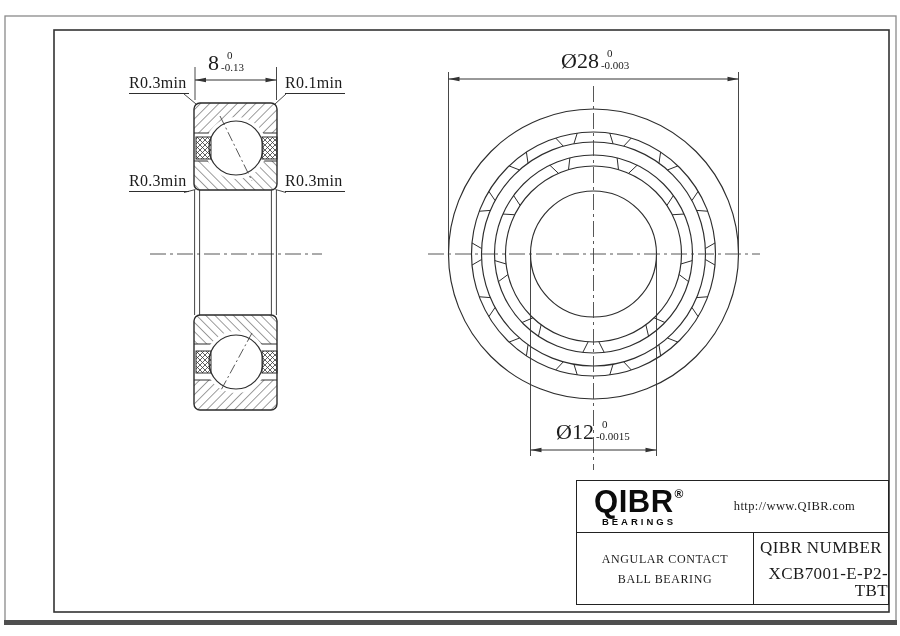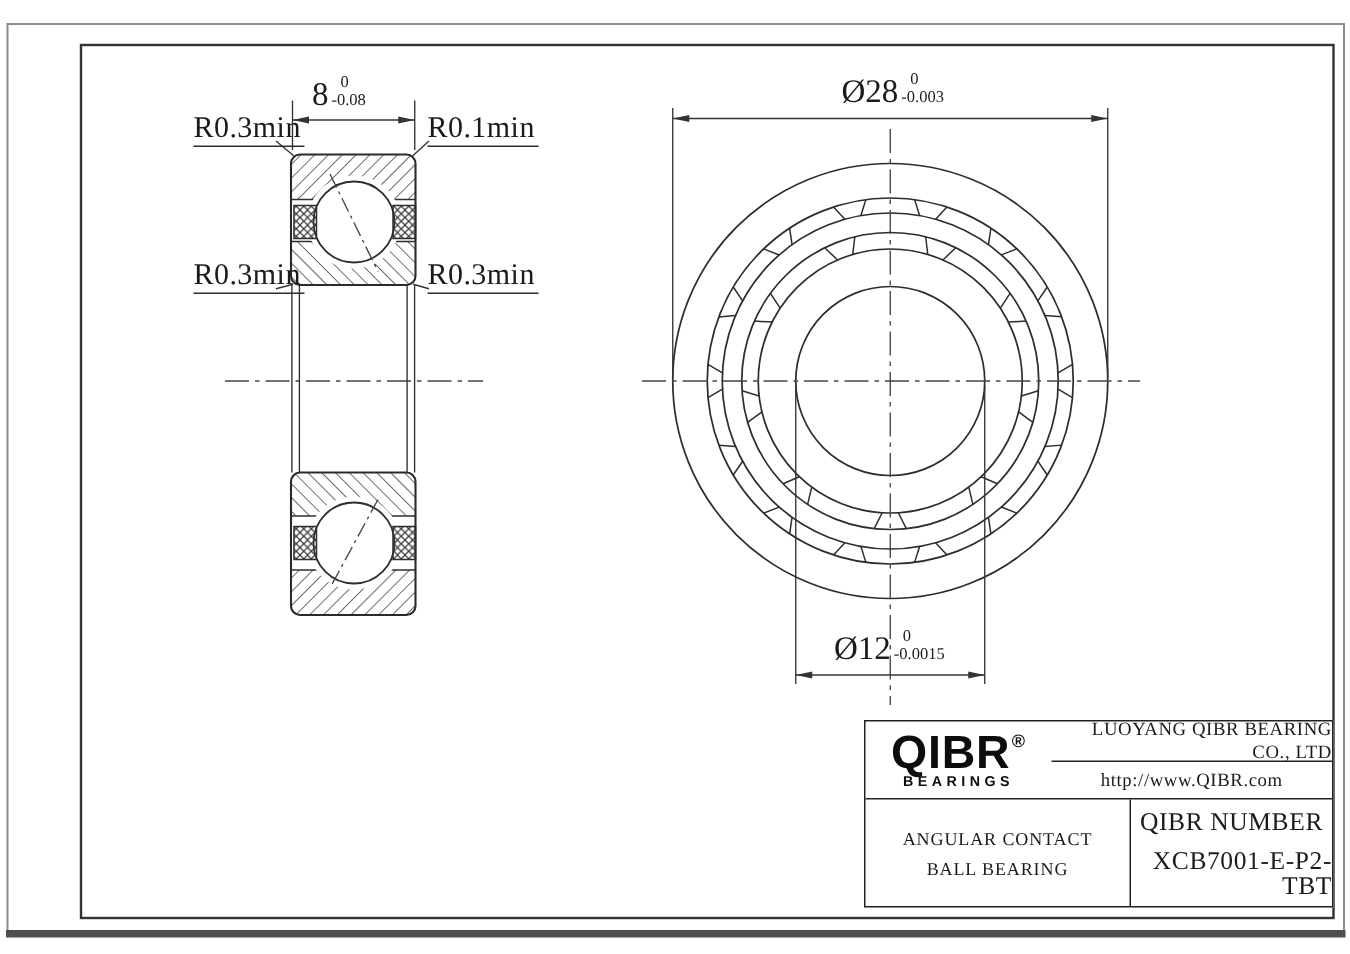--- a/index.html
+++ b/index.html
@@ -3,21 +3,21 @@
 <meta charset="utf-8">
 <style>
   html,body{margin:0;padding:0;background:#fff;}
   body{width:900px;height:636px;position:relative;overflow:hidden;
        font-family:"Liberation Serif",serif;color:#1b1b1b;}
   svg{position:absolute;left:0;top:0;}
   .dim{position:absolute;display:flex;align-items:flex-start;white-space:nowrap;}
   .dim-val{font-size:22px;line-height:1;}
   .tol{display:flex;flex-direction:column;font-size:11px;line-height:1.12;margin-left:2px;margin-top:-3px;}
   .tol .up{margin-left:6px;}
-  .rlabel{position:absolute;font-size:20px;line-height:1.05;letter-spacing:.3px;
+  .rlabel{position:absolute;font-size:16px;line-height:1.05;letter-spacing:.3px;
           border-bottom:1.3px solid #2e2e2e;padding:0 2px 1px 0;white-space:nowrap;}
   
   .tblock{position:absolute;left:576px;top:480px;width:313px;height:125px;
           border:1.6px solid #222;box-sizing:border-box;display:flex;flex-direction:column;background:#fff;text-align:right;}
   .tb-row1{height:52px;border-bottom:1.4px solid #222;display:flex;box-sizing:border-box;}
   .logo-cell{width:124px;display:flex;flex-direction:column;align-items:center;justify-content:center;padding-top:2px;}
   .logo-main{font-family:"Liberation Sans",sans-serif;font-weight:900;font-size:31px;line-height:.9;letter-spacing:.5px;color:#0c0c0c;}
   .logo-reg{font-size:12px;font-weight:700;vertical-align:14px;margin-left:1px;}
   .logo-sub{font-family:"Liberation Sans",sans-serif;font-weight:700;font-size:9.5px;letter-spacing:3px;margin-top:1px;color:#0c0c0c;}
   .company-cell{flex:1;display:flex;flex-direction:column;}
@@ -185,21 +185,21 @@
       <polygon points="530.5,450 541.5,447.7 541.5,452.3" fill="#333"></polygon>
       <polygon points="656.5,450 645.5,447.7 645.5,452.3" fill="#333"></polygon>
     </g>
   </g>
 </svg>
 
 <div class="dim" style="left:208px;top:52px;">
   <span class="dim-val">8</span>
   <span class="tol">
     <span class="up">0</span>
-    <span class="lo">-0.08</span>
+    <span class="lo">-0.13</span>
   </span>
 </div>
 
 <div class="dim" style="left:561px;top:50px;">
   <span class="dim-val">Ø28</span>
   <span class="tol">
     <span class="up">0</span>
     <span class="lo">-0.003</span>
   </span>
 </div>
@@ -217,21 +217,20 @@
 <div class="rlabel" style="left:129px;top:173px;">R0.3min</div>
 <div class="rlabel" style="left:285px;top:173px;">R0.3min</div>
 
 <div class="tblock">
   <div class="tb-row1">
     <div class="logo-cell">
       <div class="logo-main"><span>QIBR</span><span class="logo-reg">®</span></div>
       <div class="logo-sub">BEARINGS</div>
     </div>
     <div class="company-cell">
-      <div class="company-name">LUOYANG QIBR BEARING CO., LTD</div>
       <div class="company-url">http://www.QIBR.com</div>
     </div>
   </div>
   <div class="tb-row2">
     <div class="cell-product">
       <div class="t-line">ANGULAR CONTACT</div>
       <div class="t-line">BALL BEARING</div>
     </div>
     <div class="cell-part">
       <div class="t-line">QIBR NUMBER</div>

